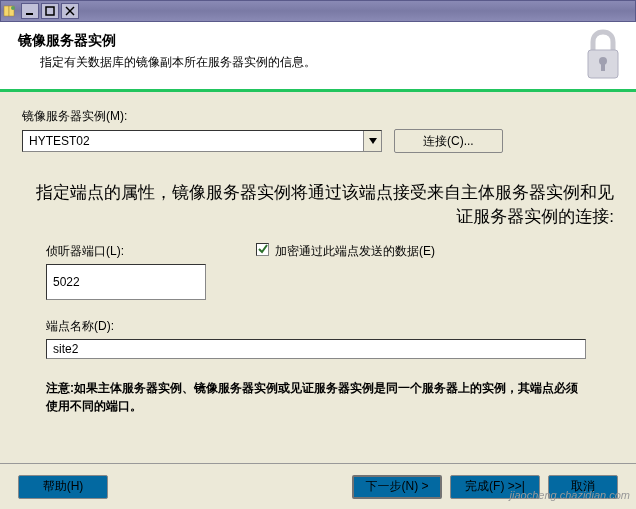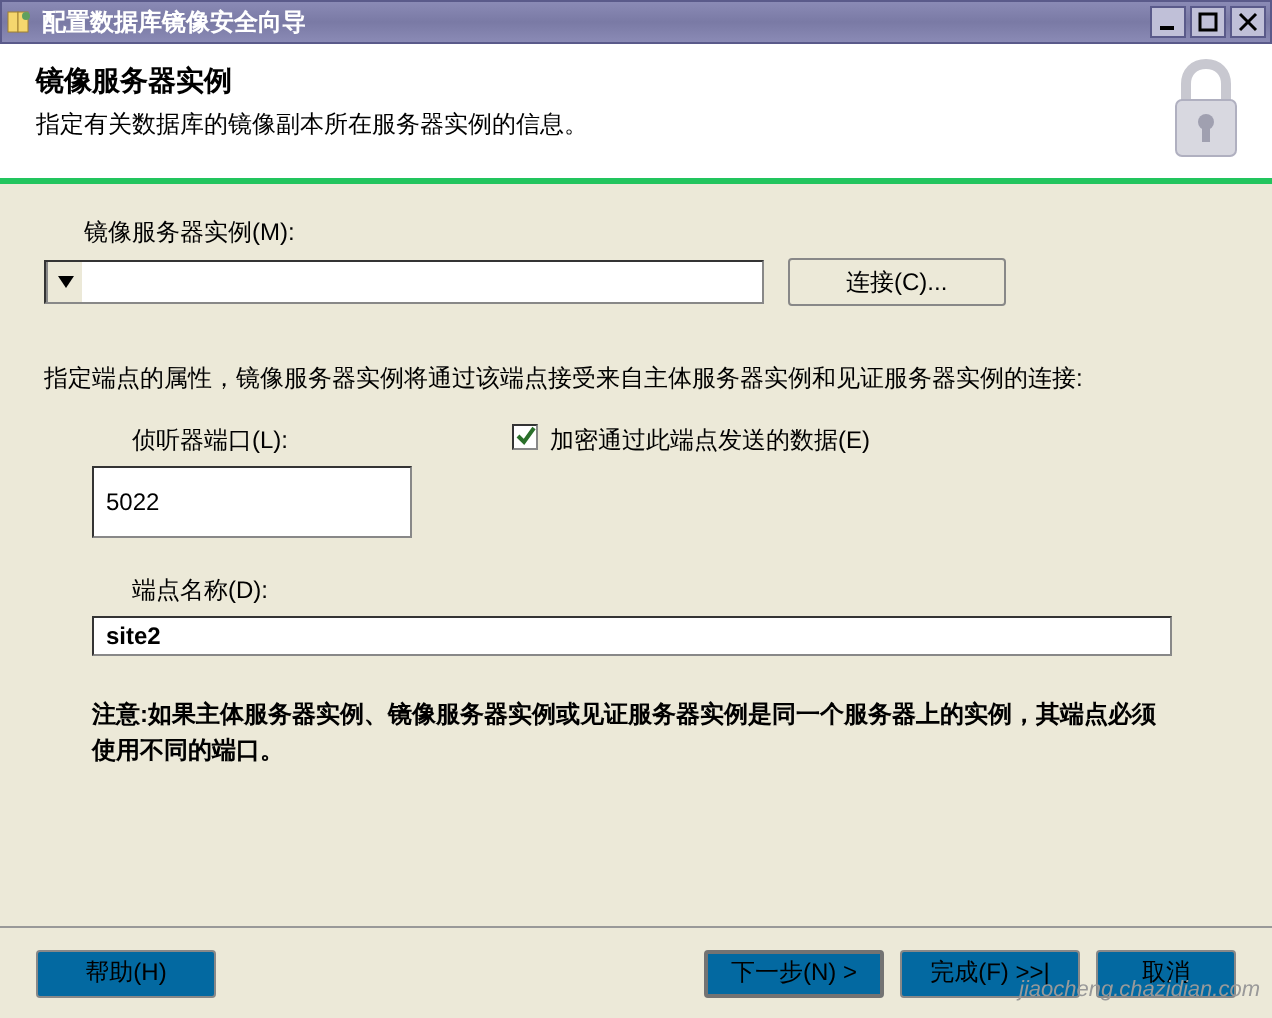--- a/index.html
+++ b/index.html
@@ -38,33 +38,33 @@
     }
     .win-btn svg { width: 10px; height: 10px; }
     .header-panel {
       background: #fff;
       padding: 10px 18px 8px 18px;
       border-bottom: 3px solid #22c55e;
       position: relative;
       height: 70px;
     }
     .header-title { font-size: 14px; font-weight: bold; margin-bottom: 4px; }
-    .header-subtitle { font-size: 12px; }
+    .header-subtitle { font-size: 12px; margin-left: 22px; }
     .lock-icon {
       position: absolute; right: 8px; top: 6px;
       width: 50px; height: 56px;
     }
     .lock-icon svg { width: 100%; height: 100%; }
     .content-panel {
       background: #ece9d8;
       padding: 16px 22px 10px 22px;
       height: 372px;
       border-bottom: 1px solid #999;
     }
-    .field-label { font-size: 12px; margin-bottom: 4px; display: block; margin-left: 20px; }
+    .field-label { font-size: 12px; margin-bottom: 4px; display: block; }
     .combo-row { display: flex; gap: 12px; align-items: center; margin-bottom: 28px; }
     .combo {
       display: flex; align-items: center; flex: 0 0 360px;
       border: 1px inset #888; background: #fff; height: 22px;
     }
     .combo-text { flex: 1; padding: 2px 6px; font-size: 12px; background: #fff; }
     .combo-arrow {
       width: 18px; height: 100%;
       background: #ece9d8;
       border-left: 1px solid #888;
@@ -75,42 +75,41 @@
     .btn {
       height: 24px;
       padding: 0 28px;
       background: #ece9d8;
       border: 1px solid #888;
       border-radius: 2px;
       font-size: 12px;
       cursor: pointer;
       min-width: 100px;
     }
-    .desc-text { font-size: 12px; margin-bottom: 14px; line-height: 1.4; }
+    .desc-text { font-size: 17px; margin-bottom: 14px; line-height: 1.4; text-align: right; }
     .port-row { display: flex; align-items: flex-start; gap: 50px; margin-bottom: 18px; }
     .port-col { display: flex; flex-direction: column; }
     .text-input {
       border: 1px inset #888; background: #fff;
       height: 36px; padding: 2px 6px; font-size: 12px;
       width: 160px;
     }
     .checkbox-row { display: flex; gap: 6px; margin-top: 0; }
     .checkbox {
       width: 13px; height: 13px;
       border: 1px inset #888; background: #fff;
       display: flex; align-items: center; justify-content: center;
       cursor: pointer;
     }
     .checkbox svg { width: 10px; height: 10px; }
     .endpoint-col { margin-bottom: 20px; }
     .endpoint-input {
       border: 1px inset #888; background: #fff;
       height: 20px; padding: 2px 6px; font-size: 12px;
       width: 540px;
-      font-weight: bold;
     }
     .warning-text {
       font-size: 12px; font-weight: bold;
       line-height: 1.5;
     }
     .button-bar {
       background: #ece9d8;
       padding: 8px 18px;
       display: flex; gap: 8px; align-items: center;
       height: 45px;
@@ -141,21 +140,20 @@
 <body>
 
 <div class="titlebar">
   <span class="titlebar-icon">
     <svg viewBox="0 0 14 14">
         <rect x="1" y="2" width="5" height="10" fill="#f5d76e" stroke="#a08030" stroke-width="0.5"></rect>
         <rect x="6" y="2" width="5" height="10" fill="#f5d76e" stroke="#a08030" stroke-width="0.5"></rect>
         <circle cx="10" cy="4" r="2" fill="#5fa05f"></circle>
       </svg>
   </span>
-  <span class="titlebar-text">配置数据库镜像安全向导</span>
   <div class="win-controls">
     <div class="win-btn">
       <svg viewBox="0 0 10 10">
           <line x1="1" y1="8" x2="8" y2="8" stroke="#000" stroke-width="2"></line>
         </svg>
     </div>
     <div class="win-btn">
       <svg viewBox="0 0 10 10">
           <rect x="1" y="1" width="8" height="8" fill="none" stroke="#000" stroke-width="1.5"></rect>
         </svg>
@@ -179,20 +177,21 @@
       <circle cx="25" cy="33" r="4" fill="#a0a0b0"></circle>
       <rect x="23" y="35" width="4" height="8" fill="#a0a0b0"></rect>
     </svg>
   </div>
 </div>
 
 <div class="content-panel">
   <label class="field-label">镜像服务器实例(M):</label>
   <div class="combo-row">
     <div class="combo">
+      <div class="combo-text">HYTEST02</div>
       <div class="combo-arrow">
         <svg viewBox="0 0 8 6">
             <polygon points="0,0 8,0 4,6" fill="#000"></polygon>
           </svg>
       </div>
     </div>
     <button class="btn">连接(C)...</button>
   </div>
 
   <div class="desc-text">指定端点的属性，镜像服务器实例将通过该端点接受来自主体服务器实例和见证服务器实例的连接:</div>

